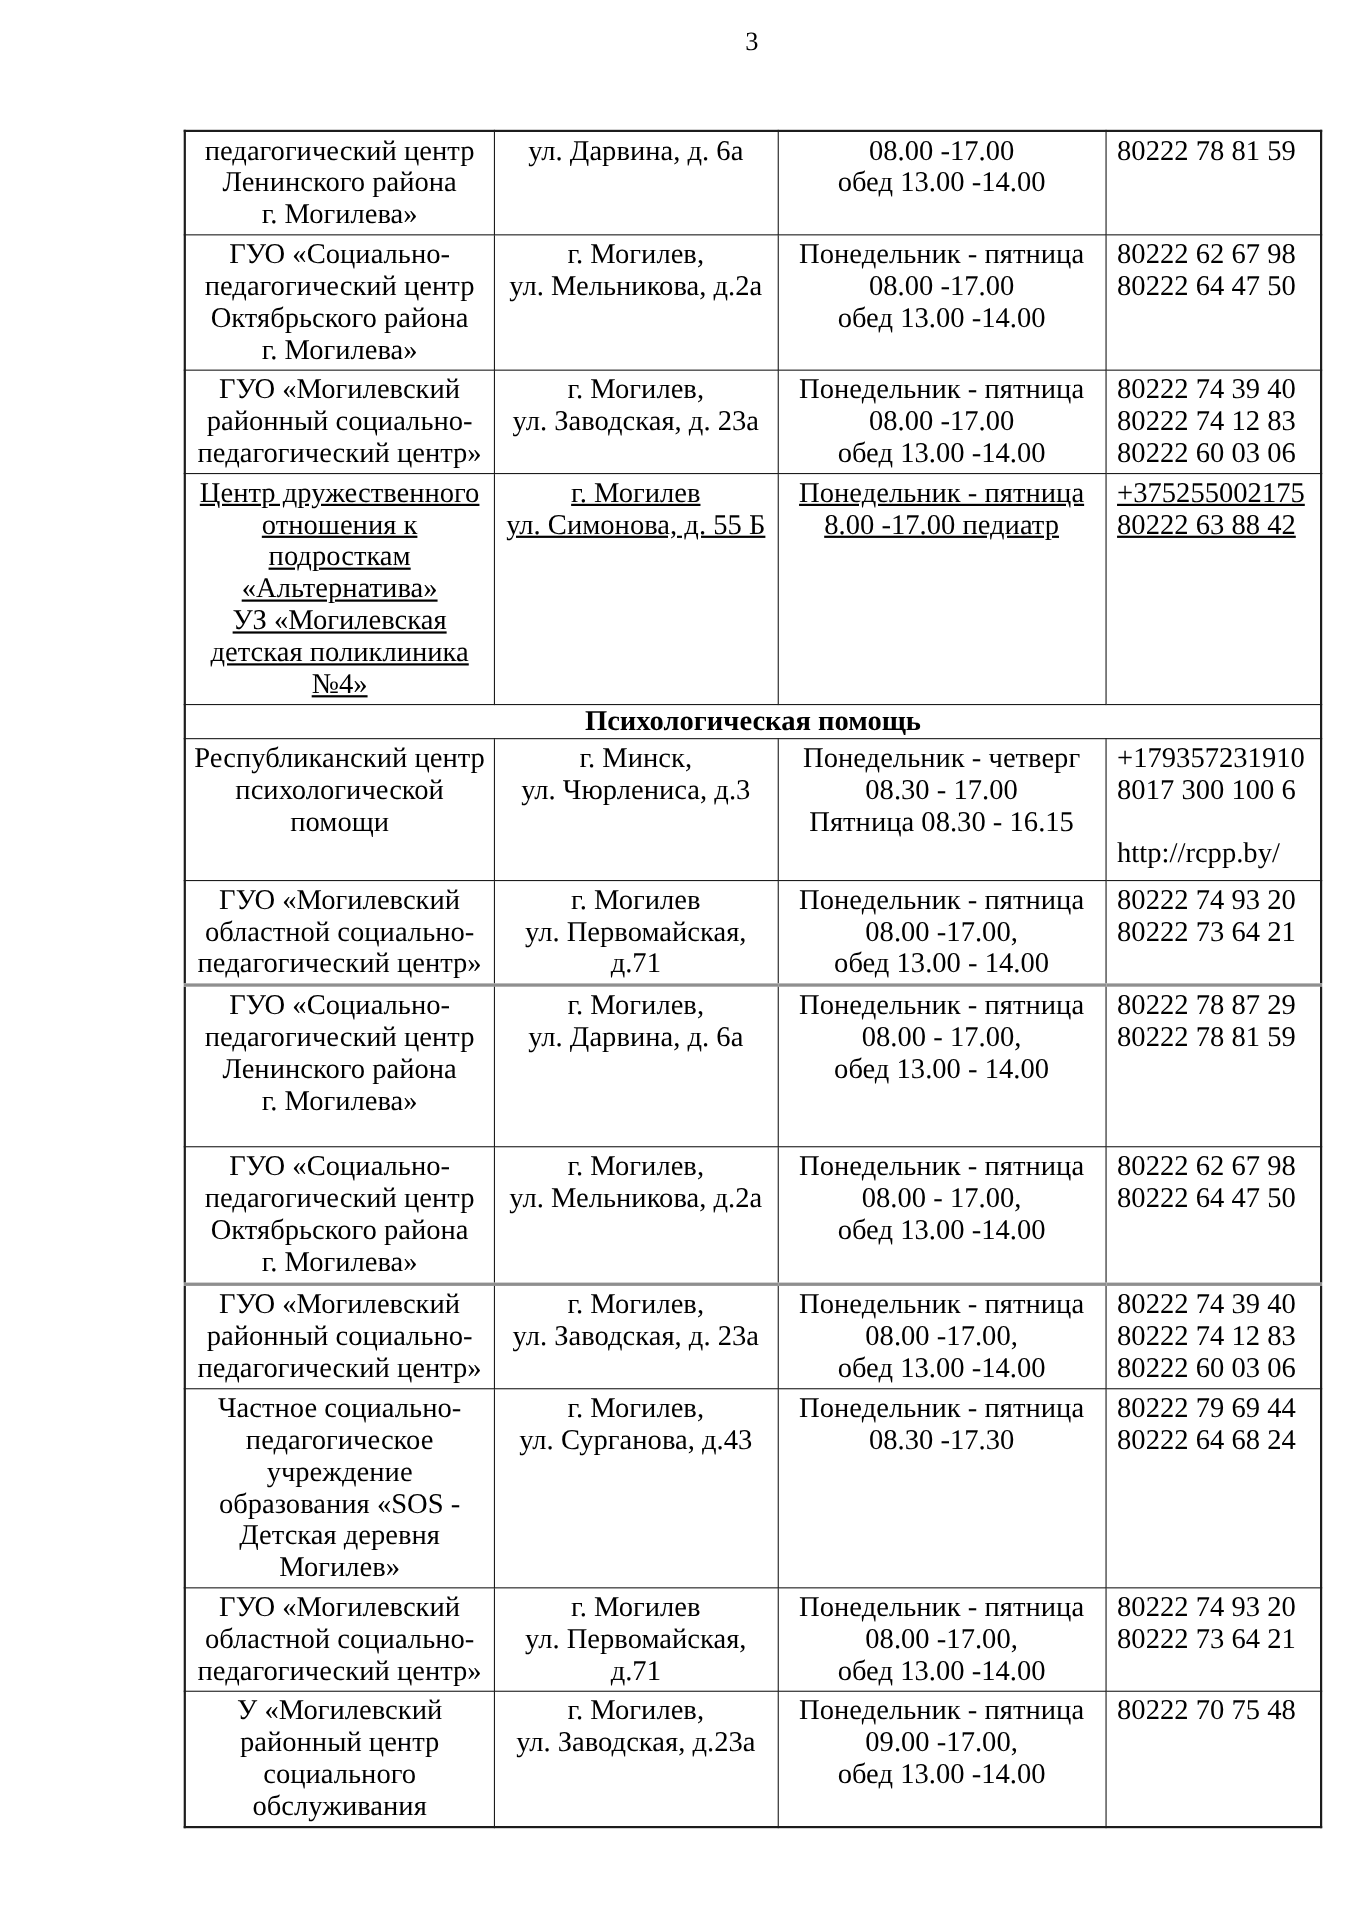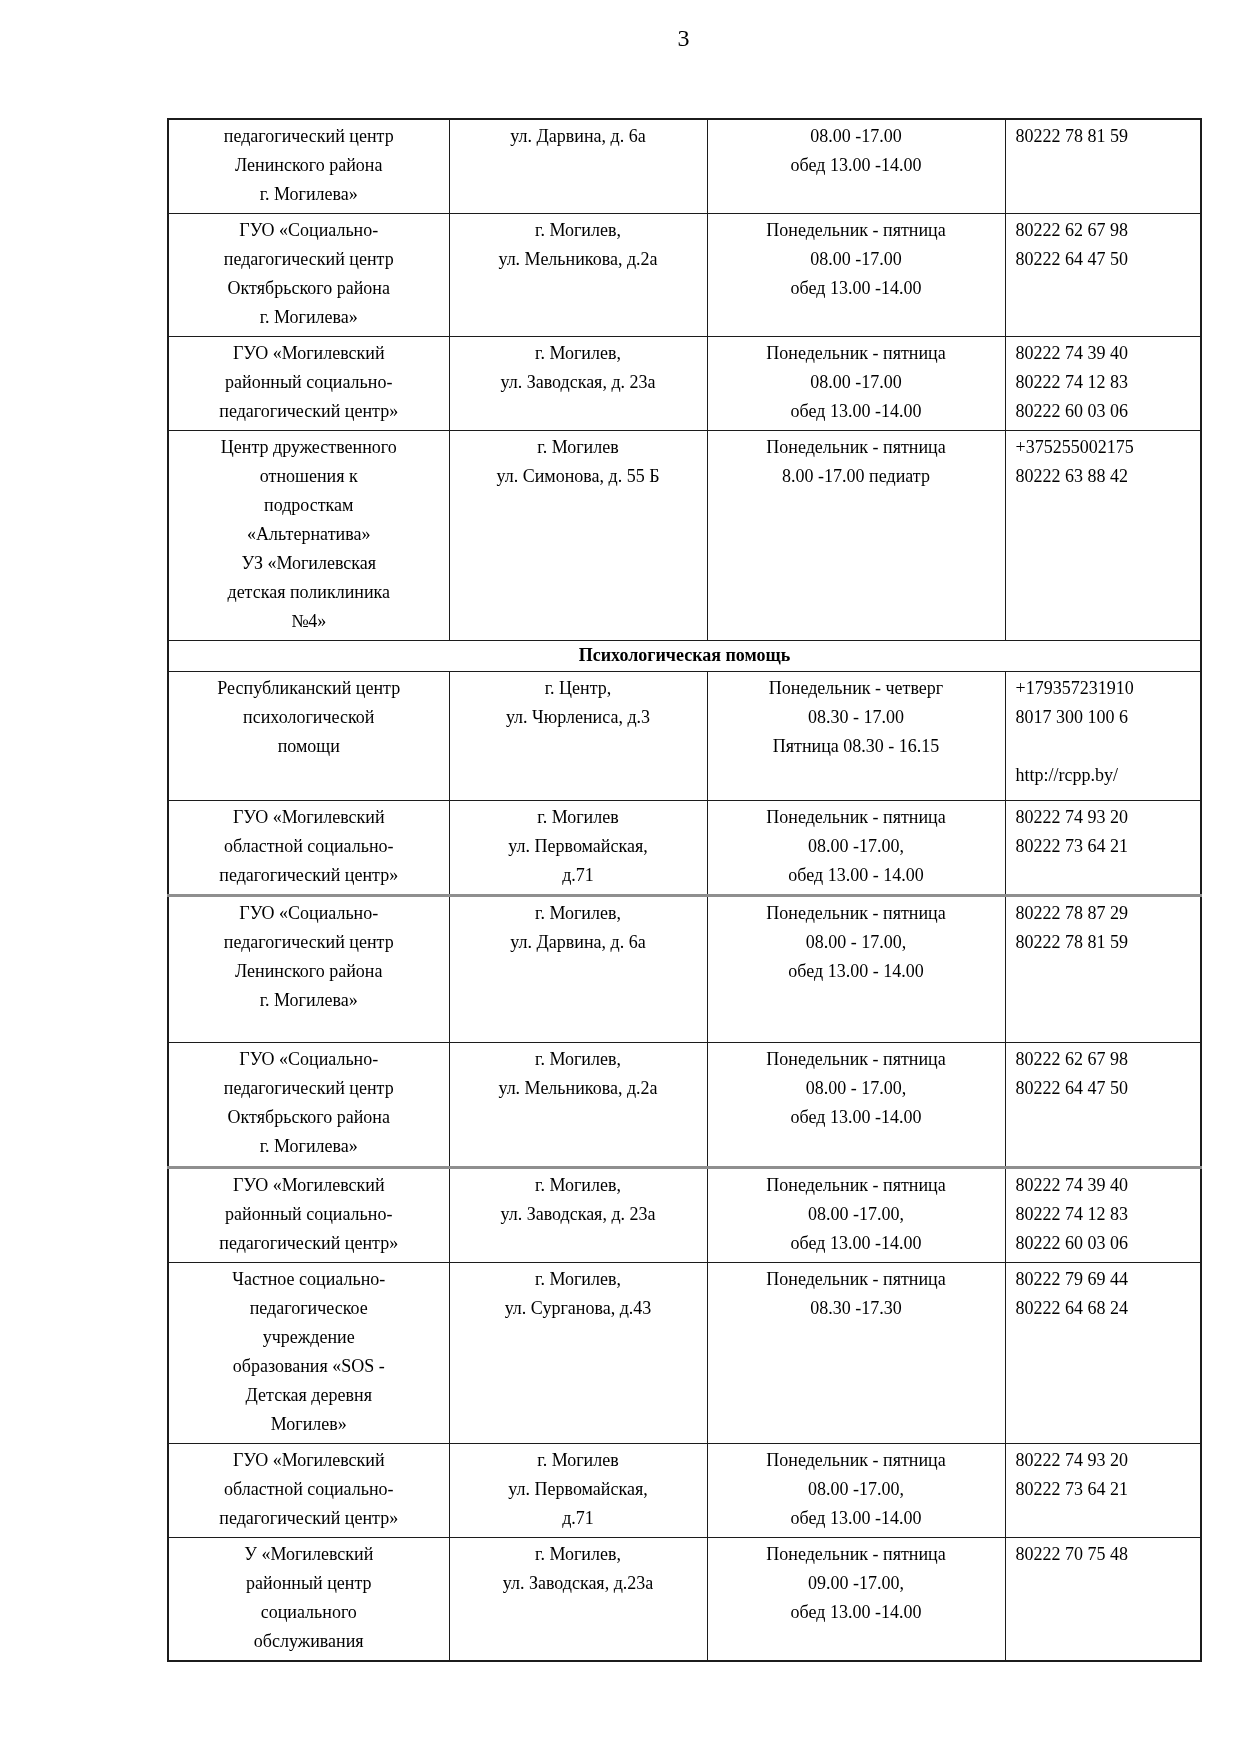--- a/index.html
+++ b/index.html
@@ -22,21 +22,21 @@
     position:absolute;
     left:167px;top:118px;
     border-collapse:collapse;
     table-layout:fixed;
     width:1033px;
     border:2px solid #1c1c1c;
   }
   .org-table td{
     border:1px solid #1c1c1c;
     vertical-align:top;
-    font-size:18px;
+    font-size:26px;
     line-height:29px;
     padding:2px 5px 4px 5px;
     text-align:center;
     white-space:pre-line;
     overflow:hidden;
   }
   .org-table td.phone{
     text-align:left;
     padding-left:10px;
     border-radius:11px;
@@ -44,21 +44,21 @@
   .org-table td.section{
     font-weight:bold;
     line-height:27px;
     padding:1px 4px 2px 4px;
     position:relative;
   }
   
   .org-table tr:nth-child(1){height:87px;}
   .org-table tr:nth-child(2){height:118px;}
   .org-table tr:nth-child(3){height:90px;}
-  .org-table tr:nth-child(4){height:199px;}
+  .org-table tr:nth-child(4){height:199px;text-decoration:underline;}
   .org-table tr:nth-child(5){height:27px;}
   .org-table tr:nth-child(6){height:129px;}
   .org-table tr:nth-child(7){height:93px;}
   .org-table tr:nth-child(8){height:147px;}
   .org-table tr:nth-child(9){height:125px;}
   .org-table tr:nth-child(10){height:85px;}
   .org-table tr:nth-child(11){height:173px;}
   .org-table tr:nth-child(12){height:26px;}
   .org-table tr:nth-child(13){height:108px;}
   .org-table tr:nth-child(14){height:100px;}
@@ -129,21 +129,21 @@
         <td class="phone">+375255002175
 80222 63 88 42</td>
       </tr>
       <tr>
         <td class="section" colspan="4">Психологическая помощь</td>
       </tr>
       <tr>
         <td>Республиканский центр
 психологической
 помощи</td>
-        <td>г. Центр,
+        <td>г. Минск,
 ул. Чюрлениса, д.3</td>
         <td>Понедельник - четверг
 08.30 - 17.00
 Пятница 08.30 - 16.15</td>
         <td class="phone">+179357231910
 8017 300 100 6
 
 http://rcpp.by/</td>
       </tr>
       <tr>

